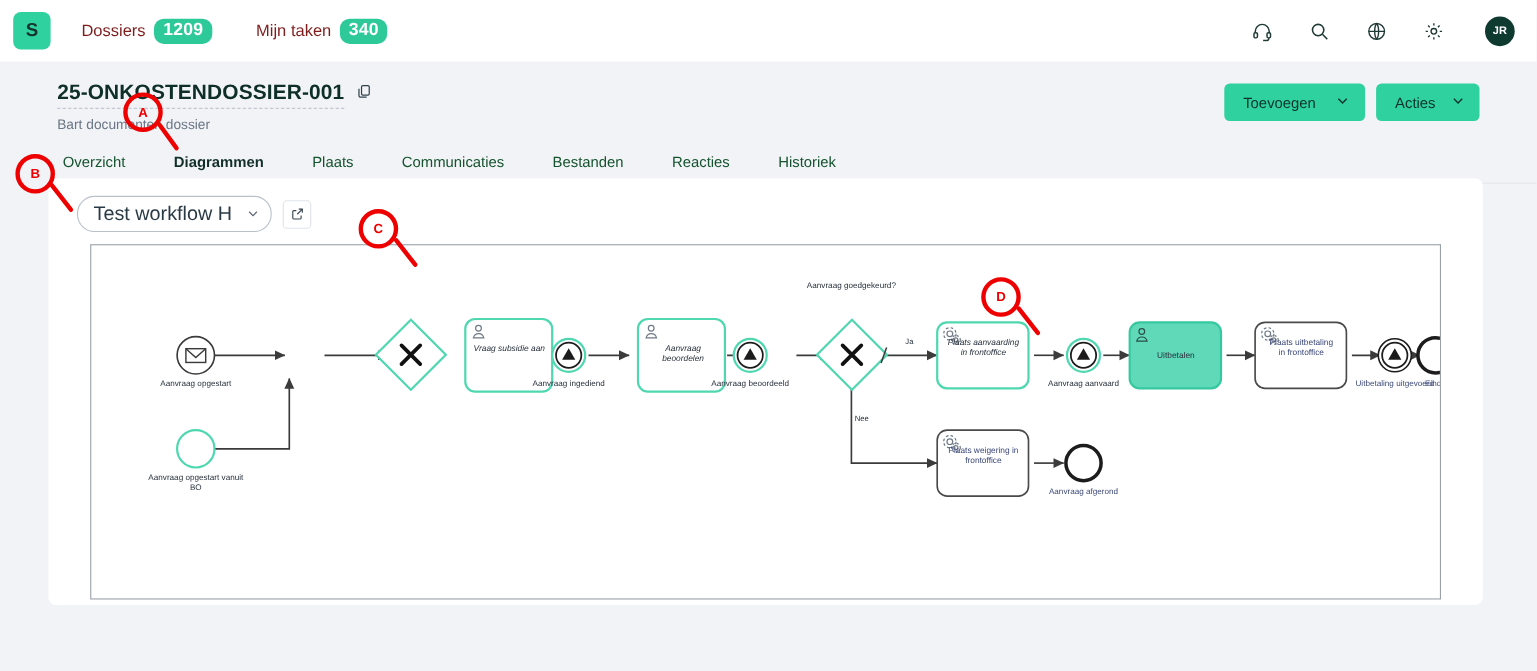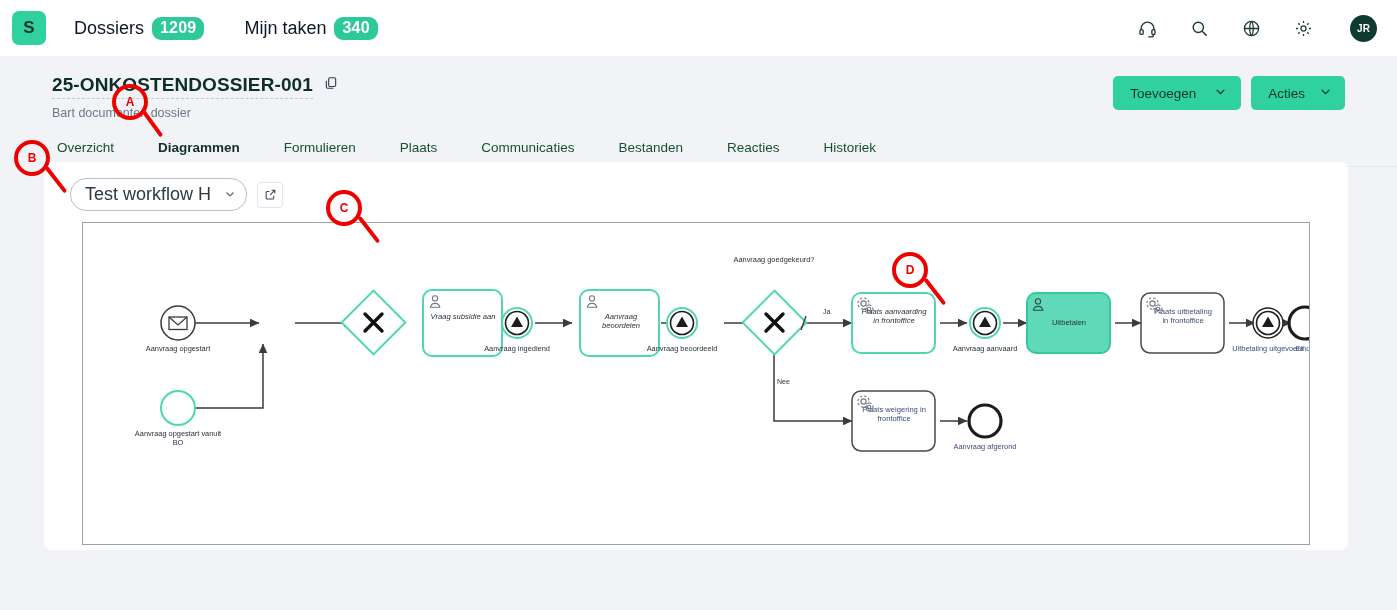--- a/index.html
+++ b/index.html
@@ -21,21 +21,21 @@
     width: 34px; height: 34px; border-radius: 7px;
     background: #2fd19f; color: #14342a;
     display: flex; align-items: center; justify-content: center;
     font-size: 17px; font-weight: bold;
     margin-right: 28px;
   }
   .navlink {
     display: flex; align-items: center; gap: 8px;
     margin-right: 40px; cursor: pointer;
   }
-  .navlink .lbl { font-size: 18px; color: #0f172a; }
+  .navlink .lbl { font-size: 15px; color: #7f1d1d; }
   .badge {
     background: #2ec999; color: #ffffff;
     font-size: 16px; font-weight: bold;
     padding: 2.5px 8px; border-radius: 9px;
     letter-spacing: .2px;
   }
   .navspacer { flex: 1; }
   .topicons { display: flex; align-items: center; gap: 30px; }
   .icbtn {
     width: 22px; height: 22px; color: #1f3a34;
@@ -220,21 +220,20 @@
             <path d="M5 9l7 7 7-7"></path>
           </svg>
       </span>
     </button>
   </div>
 </div>
 
 <div class="tabs">
   <div class="tab">Overzicht</div>
   <div class="tab active">Diagrammen</div>
-  <div class="tab">Formulieren</div>
   <div class="tab">Plaats</div>
   <div class="tab">Communicaties</div>
   <div class="tab">Bestanden</div>
   <div class="tab">Reacties</div>
   <div class="tab">Historiek</div>
 </div>
 
 <div class="card">
 
   <div class="toolbar">

